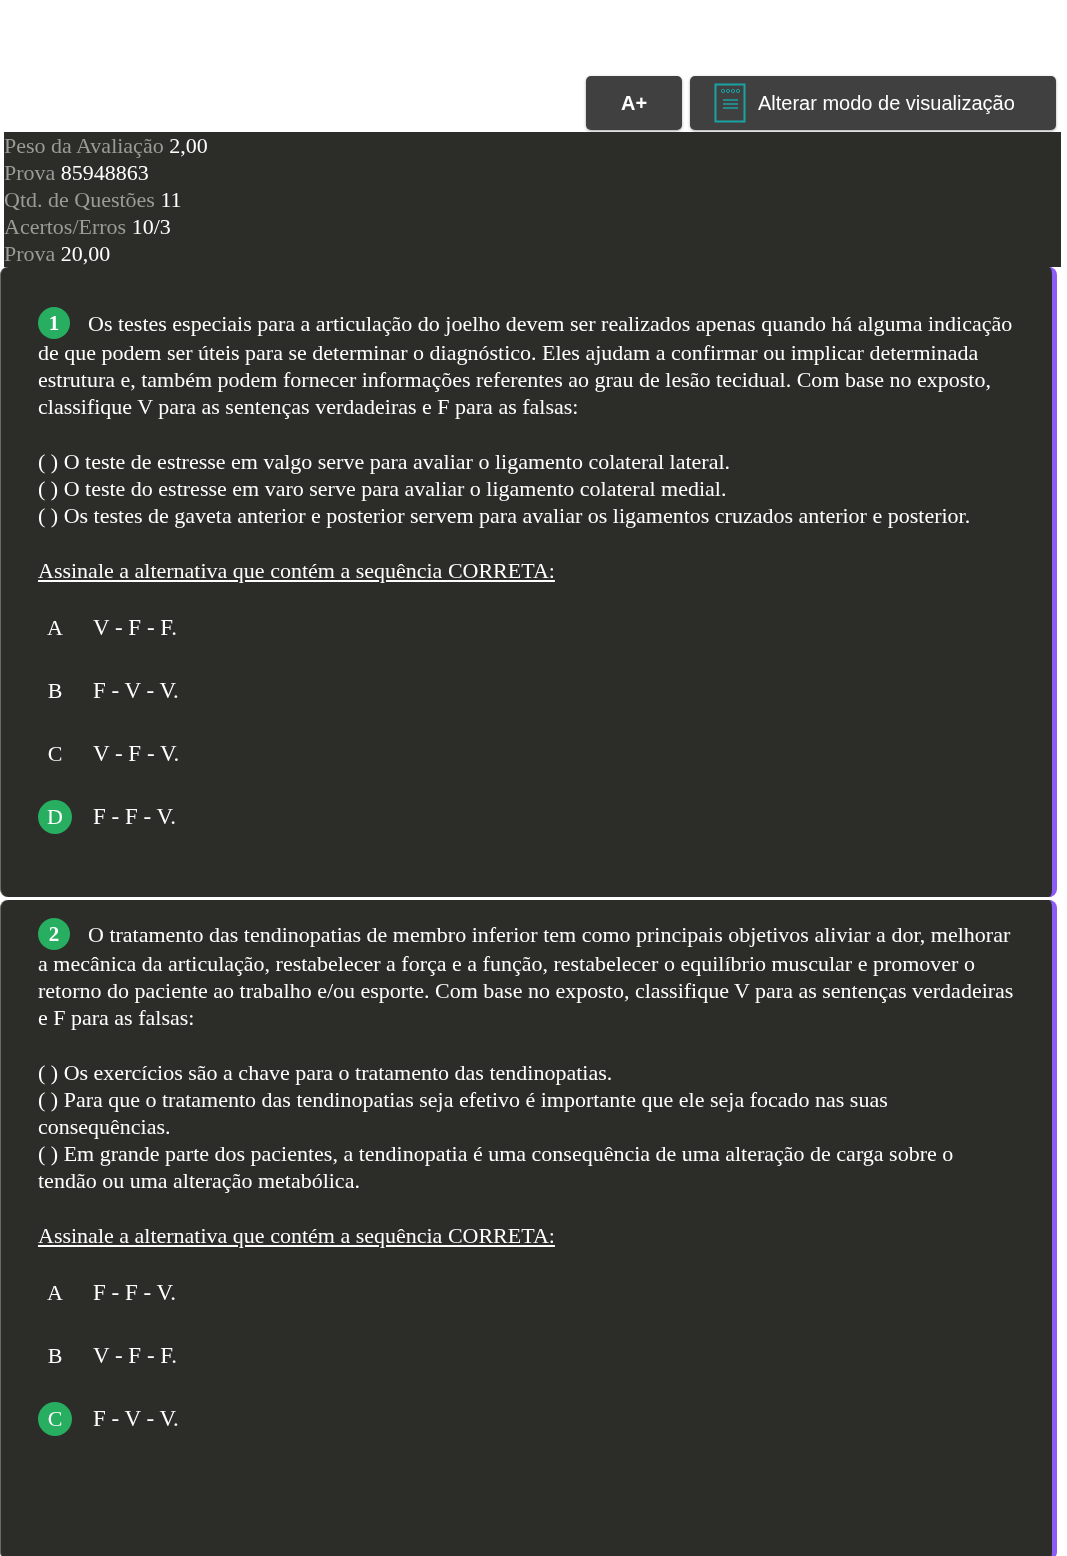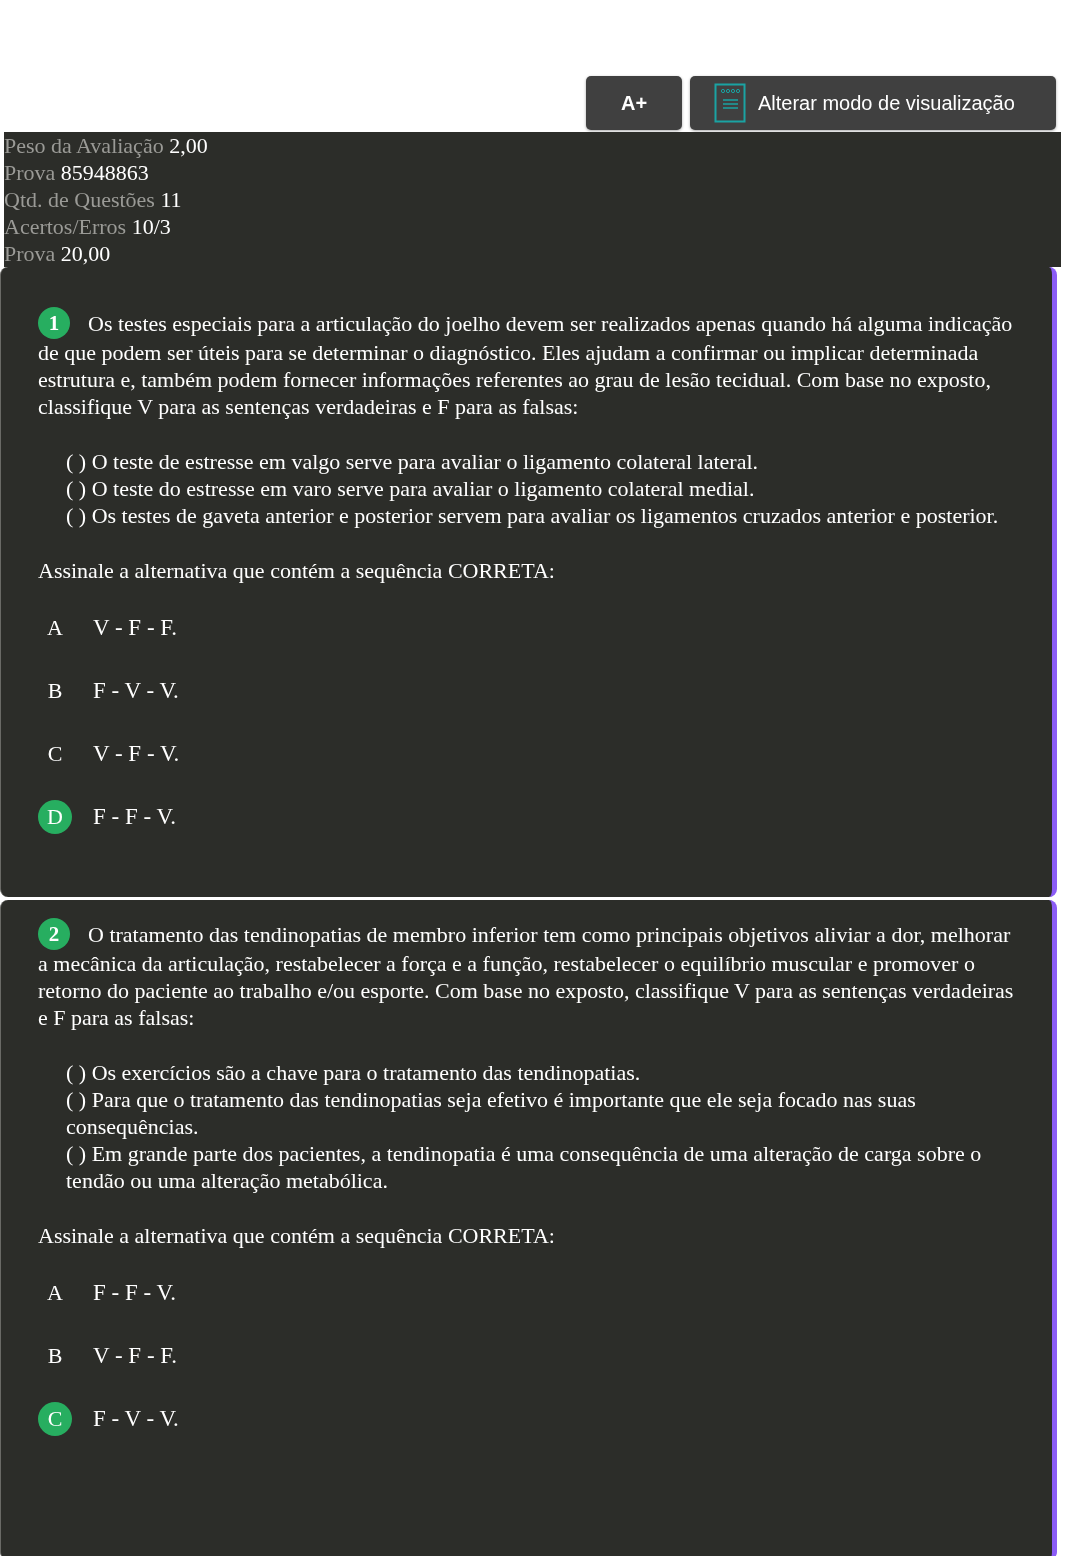--- a/index.html
+++ b/index.html
@@ -73,22 +73,22 @@
       border-radius: 50%;
       background: #27ae60;
       color: #ffffff;
       text-align: center;
       line-height: 32px;
       font-weight: bold;
       font-size: 21px;
       margin-right: 18px;
       vertical-align: 1px;
     }
-    .stmt-block { margin-top: 28px; margin-left: 28px; }
-    .instr { margin-top: 28px; }
+    .stmt-block { margin-top: 28px; }
+    .instr { margin-top: 28px; text-decoration: underline; }
     .opts { margin-top: 12px; }
     .opt {
       display: flex;
       align-items: center;
       height: 63px;
       cursor: pointer;
     }
     .opt .letter {
       width: 34px;
       height: 34px;

